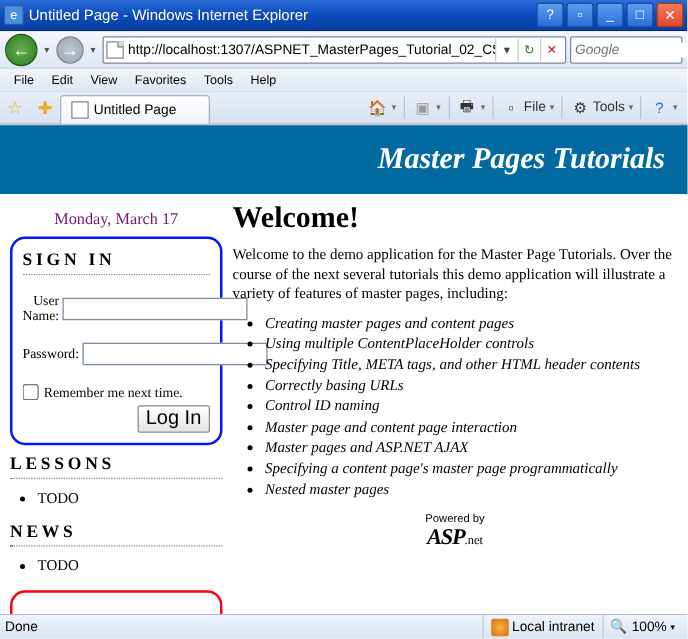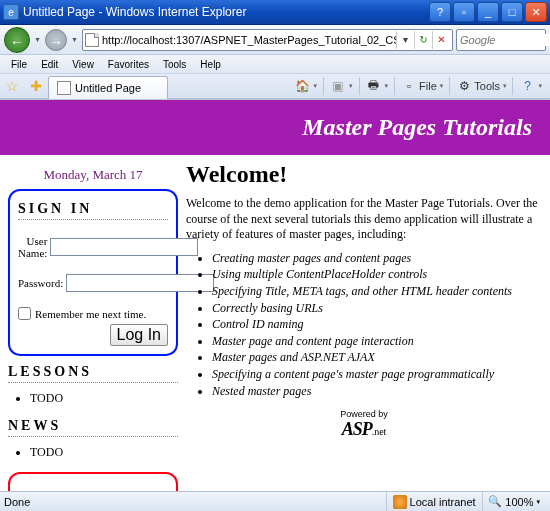--- a/index.html
+++ b/index.html
@@ -38,21 +38,21 @@
 .tab .pgicon { width:14px; height:14px; background:#fff; border:1px solid #888; margin-right:4px;}
 .tabrow .spacer { flex:1; }
 .toolbtns { display:flex; align-items:center; gap:1px; padding-right:4px;}
 .tbtn { height:22px; padding:0 4px; display:flex; align-items:center; font-size:11px; color:#333; gap:2px; cursor:pointer;}
 .tbtn .ico { width:16px; height:16px; display:flex; align-items:center; justify-content:center; font-size:12px;}
 .tbtn .dd { font-size:7px; color:#666; margin-left:1px;}
 .sep { width:1px; height:18px; background:#b8c4d8; margin:0 1px;}
 
 
 .page { height:410px; overflow:auto; background:#fff;}
-.banner { background:#a21caf; color:#fff; padding:14px 18px; text-align:right; font:bold italic 24px Georgia,serif; border-top:1px solid #c5c5c5; }
+.banner { background:#0369a1; color:#fff; padding:14px 18px; text-align:right; font:bold italic 24px Georgia,serif; border-top:1px solid #c5c5c5; }
 .pagebody { display:flex; padding:6px 8px; gap:8px;}
 .leftcol { width:170px; flex-shrink:0;}
 .datestr { text-align:center; font:13px Georgia,serif; color:#701a75; padding:6px 0;}
 .signin-box { border:2px solid #0018ff; border-radius:12px; padding:6px 8px 8px;}
 .sec-title { font:bold 14px Georgia,serif; letter-spacing:3px; border-bottom:1px dotted #888; padding:4px 0 2px; margin-bottom:4px;}
 .frow { display:flex; align-items:center; margin:15px 0;}
 .frow label { width:55px; text-align:right; font:11px Georgia,serif; padding-right:3px;}
 .frow input[type=text],.frow input[type=password]{ flex:1; border:1px solid #7a8aa0; height:18px; font-size:11px; padding:0 2px;}
 .remember { display:flex; align-items:center; font:11px Georgia,serif; margin:4px 0;}
 .remember input{ margin-right:4px;}

